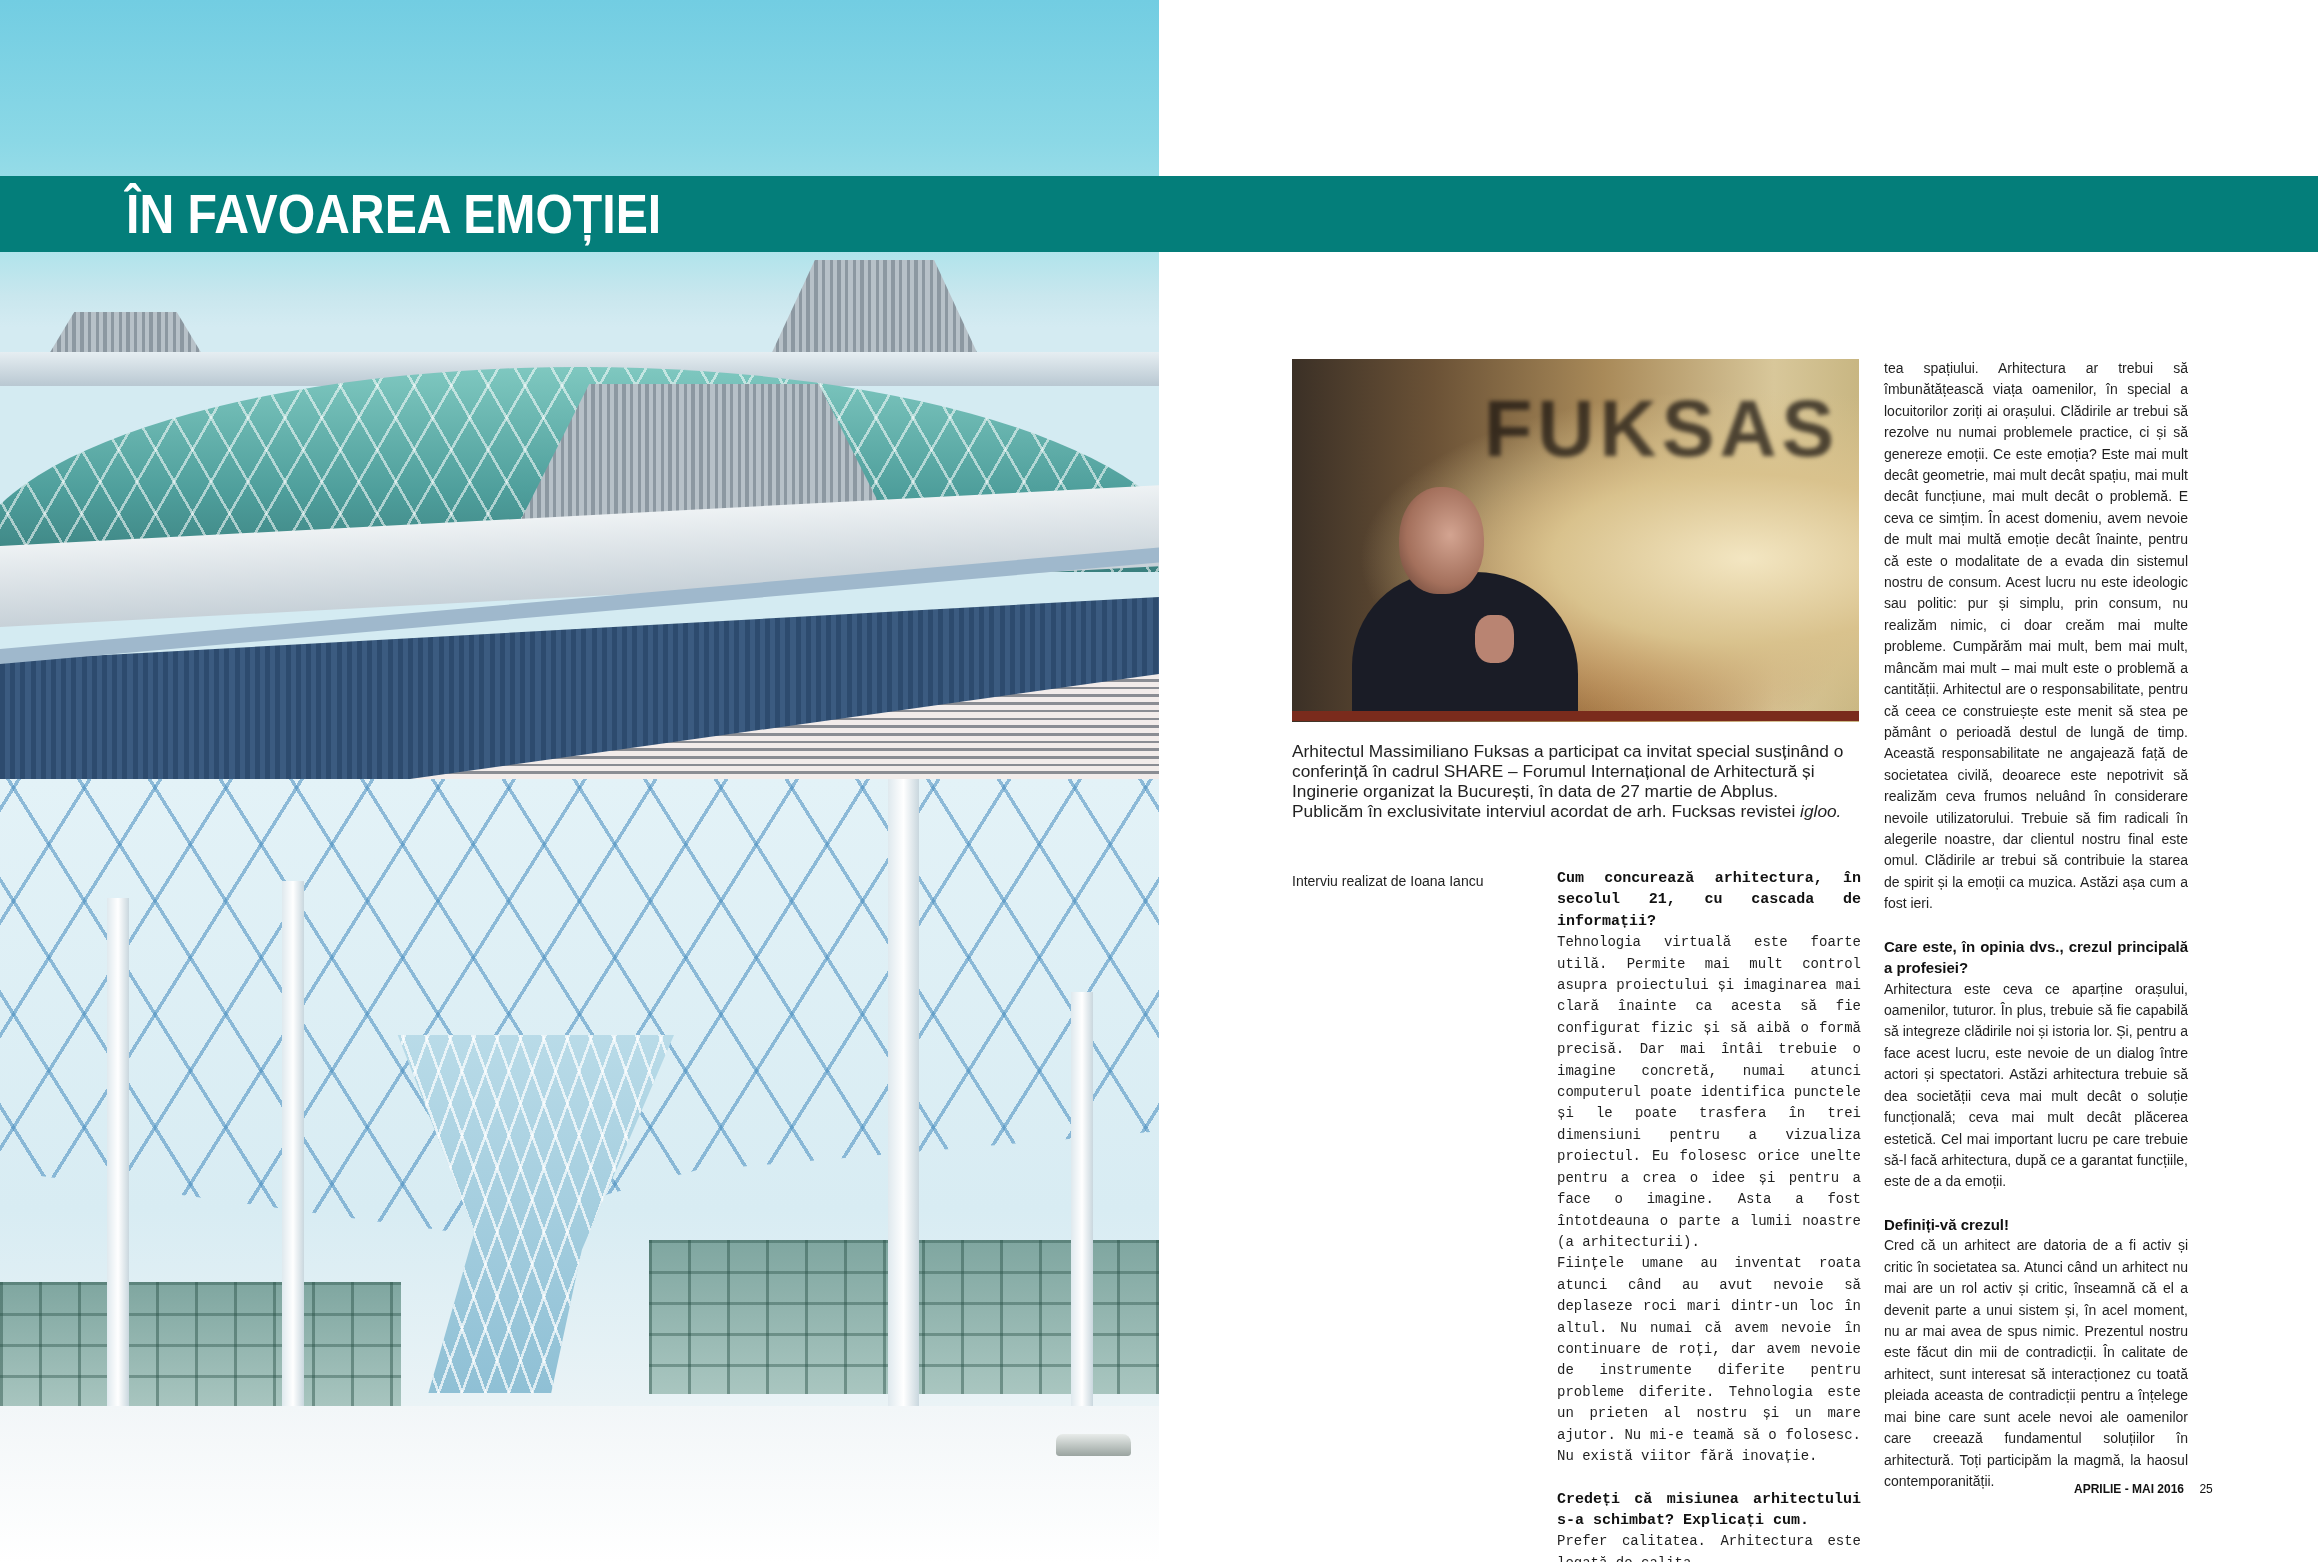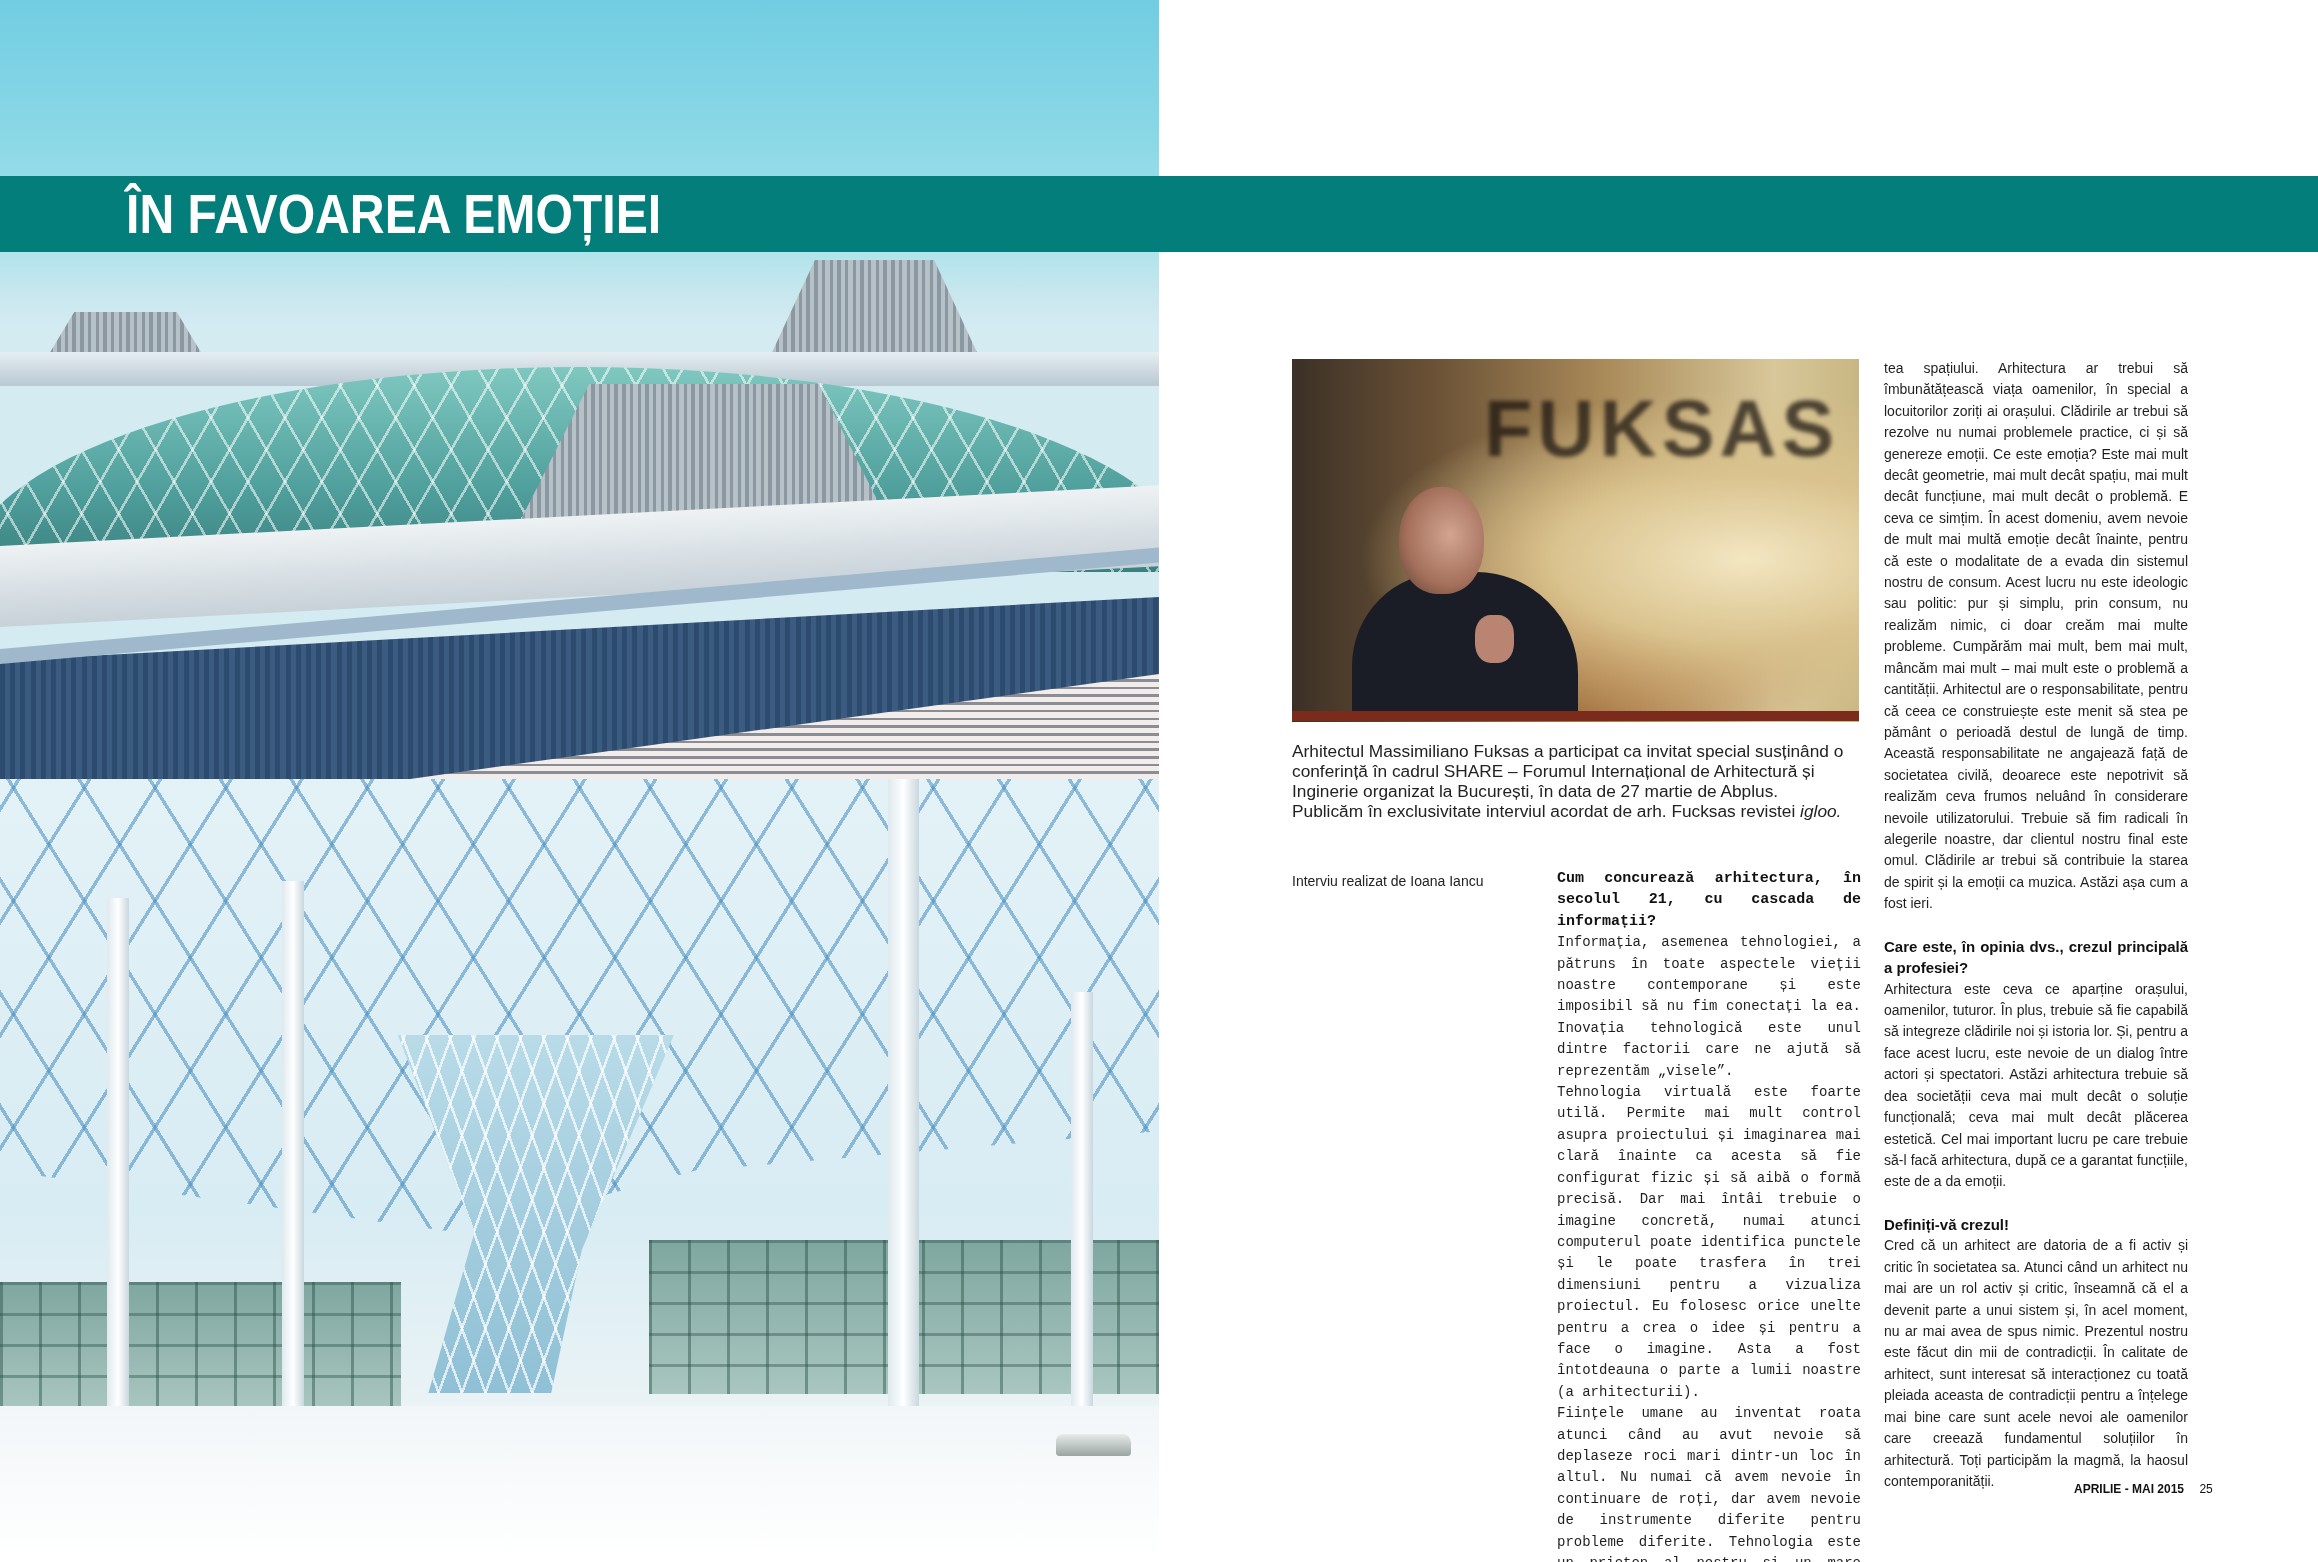--- a/index.html
+++ b/index.html
@@ -142,35 +142,34 @@
   <p style="margin:0">Arhitectul Massimiliano Fuksas a participat ca invitat special susținând o conferință în cadrul SHARE – Forumul Internațional de Arhitectură și Inginerie organizat la București, în data de 27 martie de Abplus.</p>
   <p style="margin:0"><span>Publicăm în exclusivitate interviul acordat de arh. Fucksas revistei </span><em>igloo.</em></p>
 </div>
 
 <div class="credits">
   <p style="margin:0">Interviu realizat de Ioana Iancu</p>
 </div>
 
 <div class="col c2">
   <p class="q">Cum concurează arhitectura, în secolul 21, cu cascada de informații?</p>
-  <p>Informația, asemenea tehnologiei, a pătruns în toate aspectele vieții noastre contemporane și este imposibil să nu fim conectați la ea. Inovația tehnologică este unul dintre factorii care ne ajută să reprezentăm „visele”.</p>
   <p>Tehnologia virtuală este foarte utilă. Permite mai mult control asupra proiectului și imaginarea mai clară înainte ca acesta să fie configurat fizic și să aibă o formă precisă. Dar mai întâi trebuie o imagine concretă, numai atunci computerul poate identifica punctele și le poate trasfera în trei dimensiuni pentru a vizualiza proiectul. Eu folosesc orice unelte pentru a crea o idee și pentru a face o imagine. Asta a fost întotdeauna o parte a lumii noastre (a arhitecturii).</p>
   <p>Ființele umane au inventat roata atunci când au avut nevoie să deplaseze roci mari dintr-un loc în altul. Nu numai că avem nevoie în continuare de roți, dar avem nevoie de instrumente diferite pentru probleme diferite. Tehnologia este un prieten al nostru și un mare ajutor. Nu mi-e teamă să o folosesc. Nu există viitor fără inovație.</p>
   <div class="gap"></div>
   <p class="q">Credeți că misiunea arhitectului s-a schimbat? Explicați cum.</p>
   <p>Prefer calitatea. Arhitectura este legată de calita-</p>
 </div>
 
 <div class="col c3">
   <p>tea spațiului. Arhitectura ar trebui să îmbunătățească viața oamenilor, în special a locuitorilor zoriți ai orașului. Clădirile ar trebui să rezolve nu numai problemele practice, ci și să genereze emoții. Ce este emoția? Este mai mult decât geometrie, mai mult decât spațiu, mai mult decât funcțiune, mai mult decât o problemă. E ceva ce simțim. În acest domeniu, avem nevoie de mult mai multă emoție decât înainte, pentru că este o modalitate de a evada din sistemul nostru de consum. Acest lucru nu este ideologic sau politic: pur și simplu, prin consum, nu realizăm nimic, ci doar creăm mai multe probleme. Cumpărăm mai mult, bem mai mult, mâncăm mai mult – mai mult este o problemă a cantității. Arhitectul are o responsabilitate, pentru că ceea ce construiește este menit să stea pe pământ o perioadă destul de lungă de timp. Această responsabilitate ne angajează față de societatea civilă, deoarece este nepotrivit să realizăm ceva frumos neluând în considerare nevoile utilizatorului. Trebuie să fim radicali în alegerile noastre, dar clientul nostru final este omul. Clădirile ar trebui să contribuie la starea de spirit și la emoții ca muzica. Astăzi așa cum a fost ieri.</p>
   <div class="gap"></div>
   <p class="q">Care este, în opinia dvs., crezul principală a profesiei?</p>
   <p>Arhitectura este ceva ce aparține orașului, oamenilor, tuturor. În plus, trebuie să fie capabilă să integreze clădirile noi și istoria lor. Și, pentru a face acest lucru, este nevoie de un dialog între actori și spectatori. Astăzi arhitectura trebuie să dea societății ceva mai mult decât o soluție funcțională; ceva mai mult decât plăcerea estetică. Cel mai important lucru pe care trebuie să-l facă arhitectura, după ce a garantat funcțiile, este de a da emoții.</p>
   <div class="gap"></div>
   <p class="q">Definiți-vă crezul!</p>
   <p>Cred că un arhitect are datoria de a fi activ și critic în societatea sa. Atunci când un arhitect nu mai are un rol activ și critic, înseamnă că el a devenit parte a unui sistem și, în acel moment, nu ar mai avea de spus nimic. Prezentul nostru este făcut din mii de contradicții. În calitate de arhitect, sunt interesat să interacționez cu toată pleiada aceasta de contradicții pentru a înțelege mai bine care sunt acele nevoi ale oamenilor care creează fundamentul soluțiilor în arhitectură. Toți participăm la magmă, la haosul contemporanității.</p>
 </div>
 
 <div class="footer">
-  <span class="issue">APRILIE - MAI 2015</span>
+  <span class="issue">APRILIE - MAI 2016</span>
   <span class="page">25</span>
 </div>
 
 
 </body></html>

